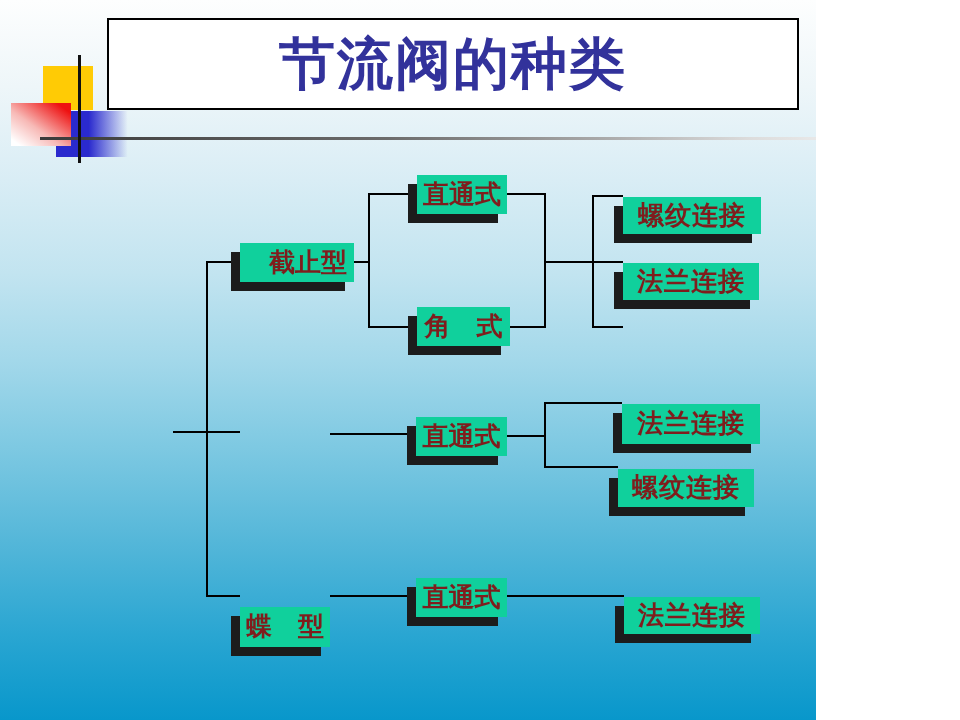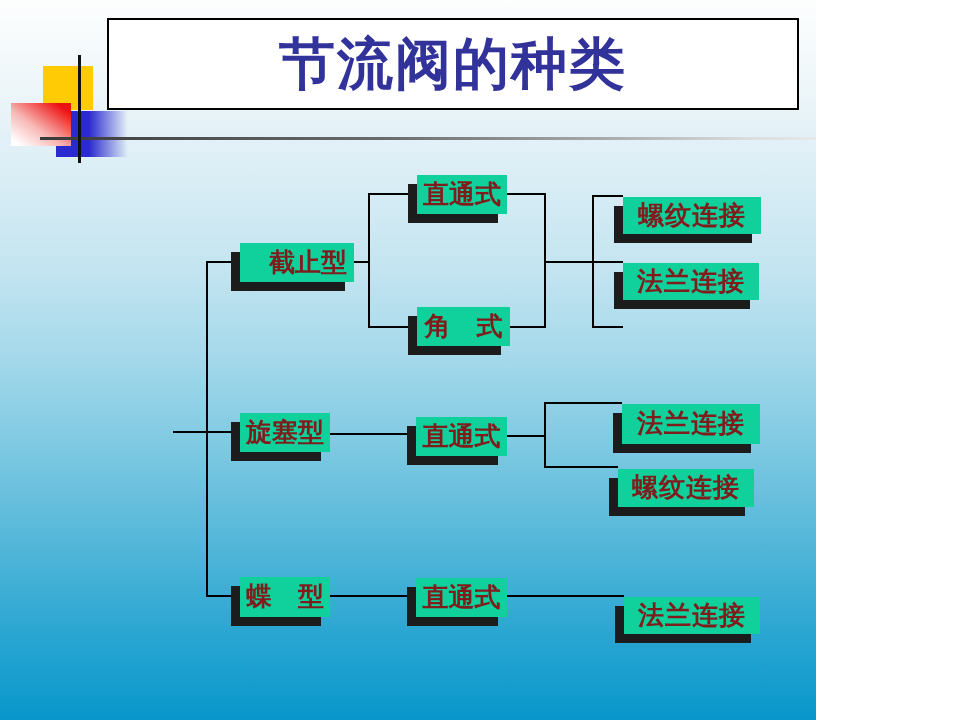--- a/index.html
+++ b/index.html
@@ -82,22 +82,21 @@
   <div class="ln" style="left:507px;top:435px;width:37px;height:2px;"></div>
   <div class="ln" style="left:544px;top:402px;width:2px;height:66px;"></div>
   <div class="ln" style="left:546px;top:402px;width:76px;height:2px;"></div>
   <div class="ln" style="left:546px;top:466px;width:72px;height:2px;"></div>
 
   <div class="ln" style="left:330px;top:595px;width:86px;height:2px;"></div>
   <div class="ln" style="left:507px;top:595px;width:117px;height:2px;"></div>
 
 
   <div class="gbox" style="left:240px;top:243px;width:92px;height:39px;padding-left:22px;">截止型</div>
-  <div class="gbox" style="left:240px;top:413px;width:90px;height:39px;">旋塞型</div>
-  <div class="gbox" style="left:240px;top:577px;width:90px;height:40px;">蝶　型</div>
+  <div class="gbox" style="left:240px;top:607px;width:90px;height:40px;">蝶　型</div>
 
   <div class="gbox" style="left:417px;top:175px;width:90px;height:39px;">直通式</div>
   <div class="gbox" style="left:417px;top:307px;width:93px;height:39px;">角　式</div>
   <div class="gbox" style="left:416px;top:417px;width:91px;height:39px;">直通式</div>
   <div class="gbox" style="left:416px;top:578px;width:91px;height:39px;">直通式</div>
 
   <div class="gbox wide" style="left:623px;top:177px;width:138px;height:37px;">螺纹连接</div>
   <div class="gbox wide" style="left:623px;top:243px;width:136px;height:37px;">法兰连接</div>
 
   <div class="gbox wide" style="left:622px;top:384px;width:138px;height:40px;">法兰连接</div>

